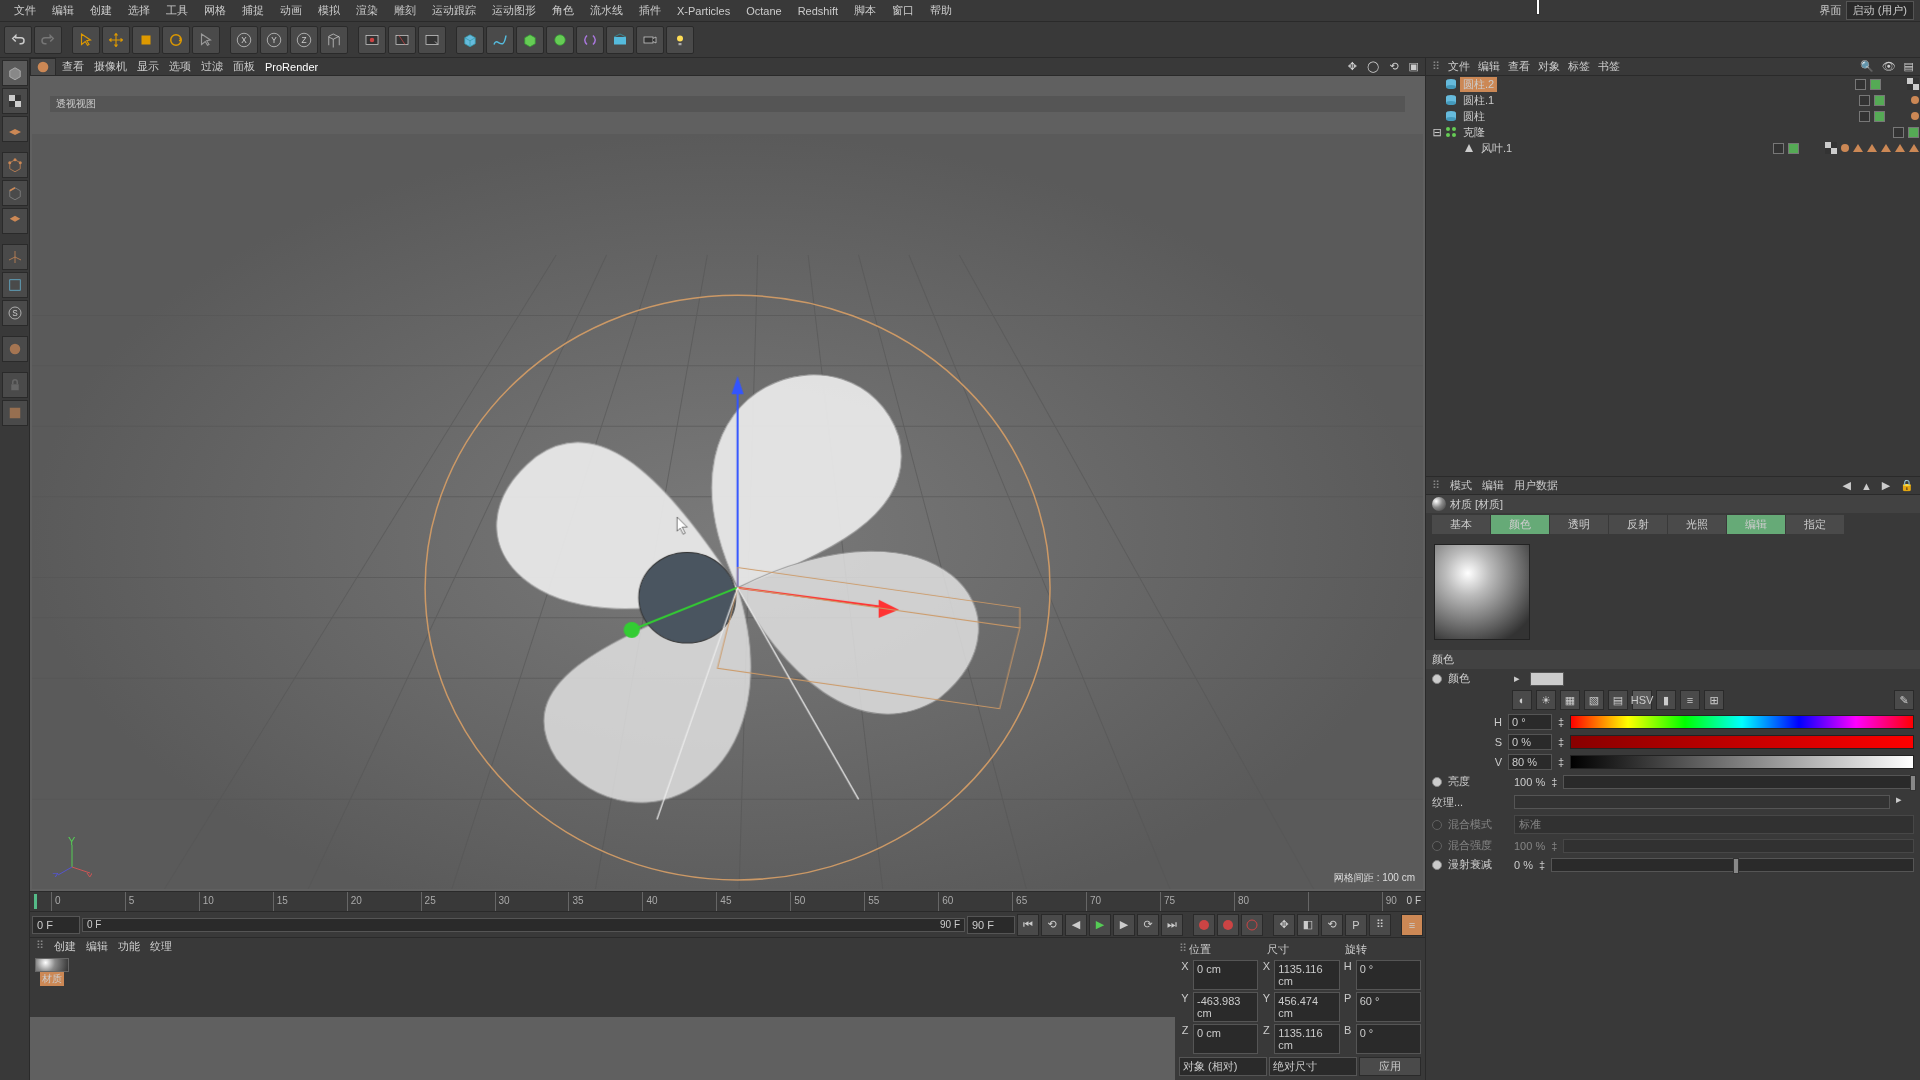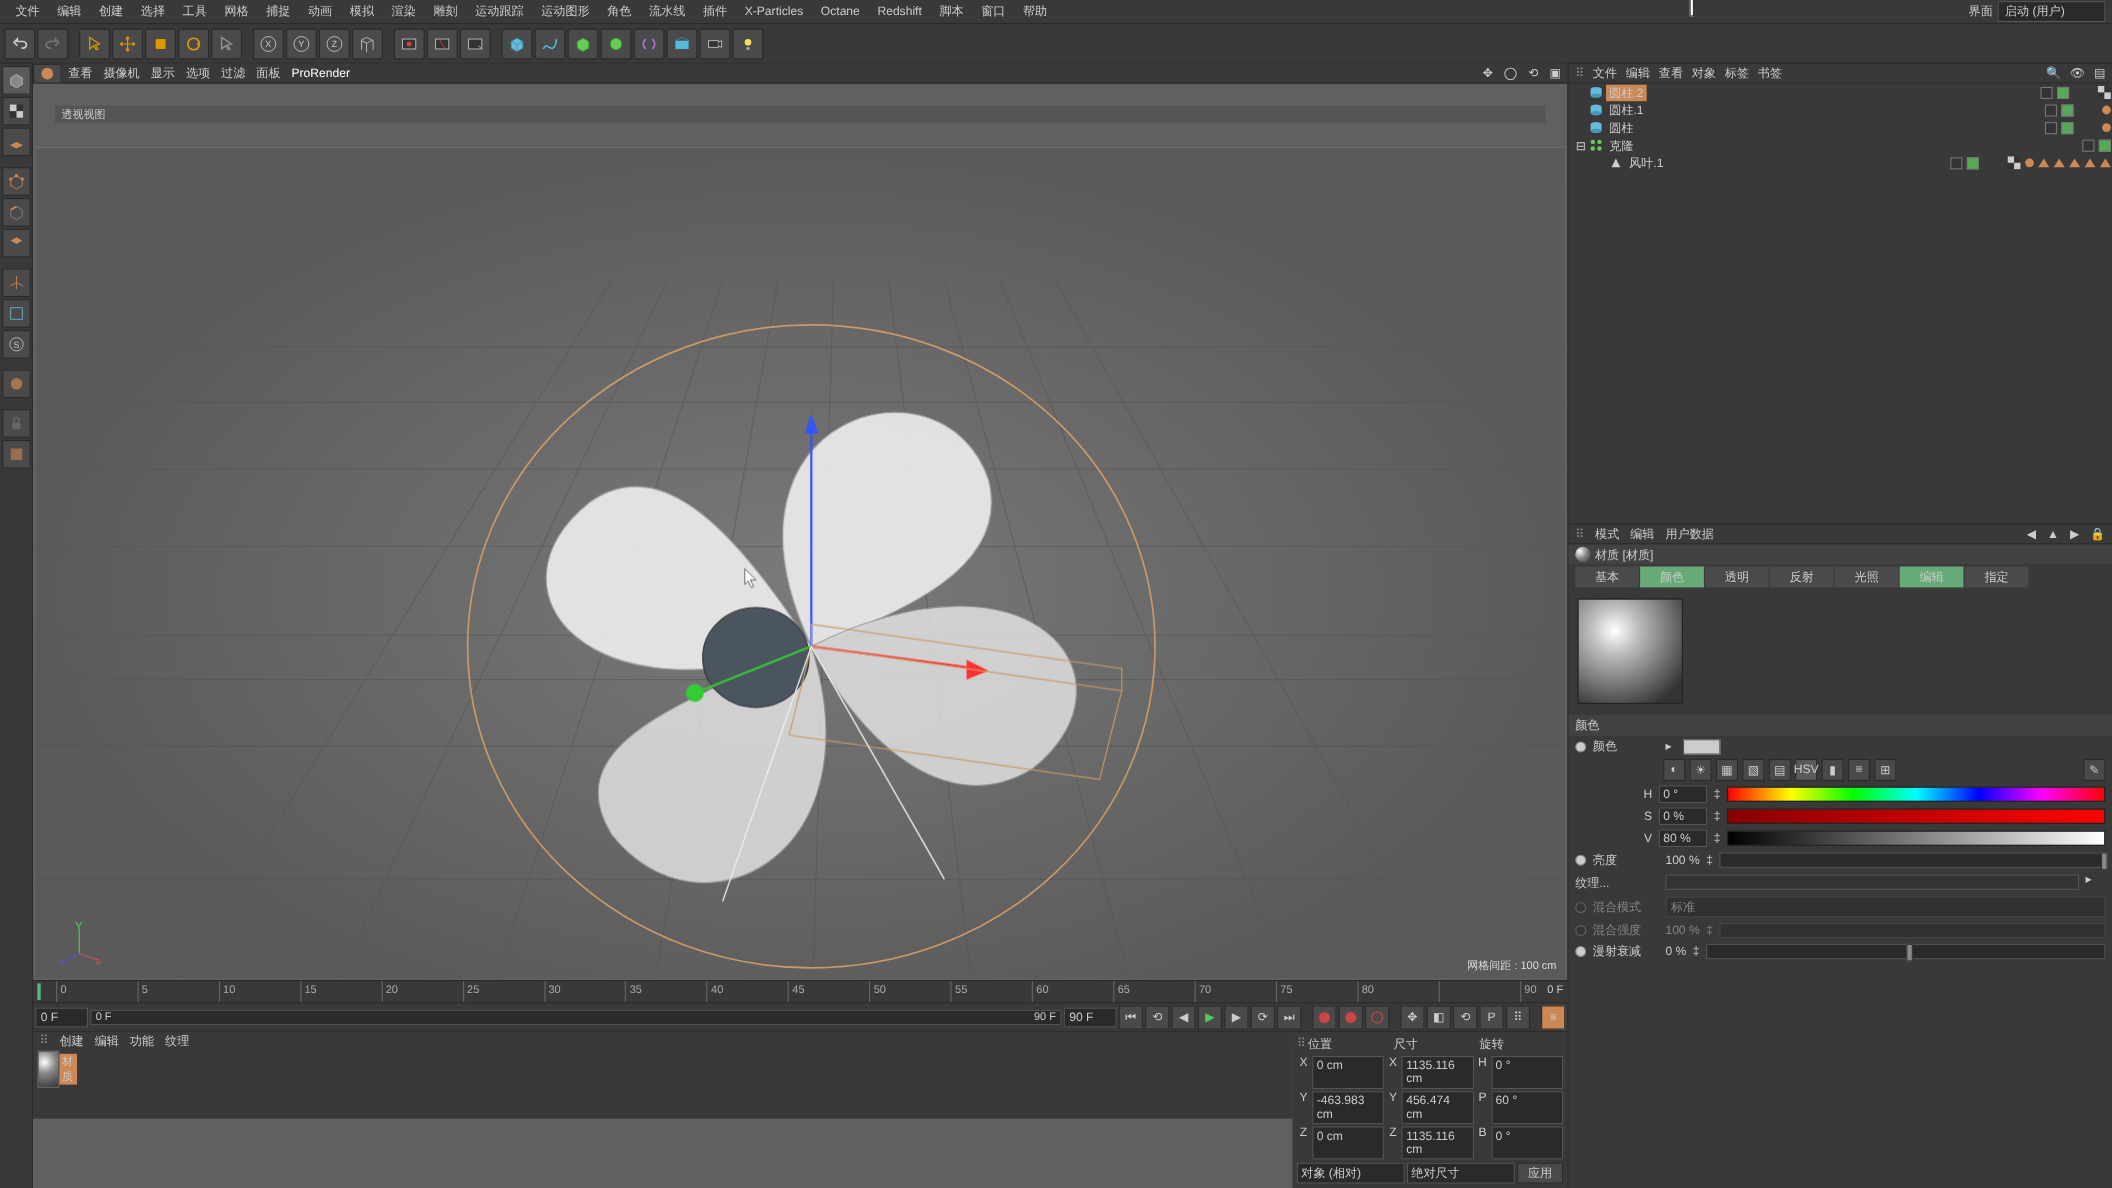--- a/index.html
+++ b/index.html
@@ -1,20 +1,20 @@
 <!DOCTYPE html>
 <html><head>
 <meta charset="utf-8">
 <style>
 *{margin:0;padding:0;box-sizing:border-box;font-family:"Microsoft YaHei",Arial,sans-serif;font-size:11px;color:#ccc;user-select:none}
 body{background:#393939;width:1920px;height:1080px;overflow:hidden}
 .menubar{height:22px;background:#393939;display:flex;align-items:center;padding:0 6px;border-bottom:1px solid #2a2a2a}
 .menubar .m{padding:3px 8px;cursor:pointer}
 .menubar .sp{flex:1}
-.menubar .dd{background:#2a2a2a;border:1px solid #555;padding:1px 36px 1px 6px;margin-left:4px}
+.menubar .dd{background:#2a2a2a;border:1px solid #555;padding:1px 6px 1px 6px;margin-left:4px}
 .toolbar{height:36px;background:#393939;display:flex;align-items:center;padding:2px 4px;gap:2px;border-bottom:1px solid #2a2a2a}
 .tbtn{width:28px;height:28px;background:#4a4a4a;border:1px solid #2a2a2a;border-radius:2px;display:flex;align-items:center;justify-content:center;cursor:pointer}
 .tbtn svg{width:18px;height:18px}
 .tsep{width:6px}
 .main{display:flex;height:calc(1080px - 22px - 36px)}
 .ltool{width:30px;background:#393939;display:flex;flex-direction:column;gap:2px;padding:2px;border-right:1px solid #2a2a2a}
 .lt{width:26px;height:26px;background:#4a4a4a;border:1px solid #2a2a2a;display:flex;align-items:center;justify-content:center;cursor:pointer}
 .center{flex:1;display:flex;flex-direction:column;background:#606060}
 .vhead{height:18px;background:#393939;display:flex;align-items:center;padding:0 6px;gap:10px;border-bottom:1px solid #2a2a2a}
 .vhead .vi{cursor:pointer}
@@ -32,21 +32,21 @@
 .trow{height:26px;background:#393939;display:flex;align-items:center;gap:2px;padding:2px;border-top:1px solid #2a2a2a}
 .tfld{background:#2a2a2a;border:1px solid #555;padding:2px 4px;width:48px}
 .tslider{flex:1;height:14px;background:#2a2a2a;border:1px solid #555;position:relative}
 .pbtn{width:22px;height:22px;background:#4a4a4a;border:1px solid #2a2a2a;display:flex;align-items:center;justify-content:center;cursor:pointer}
 .rbtn{width:22px;height:22px;background:#4a4a4a;border:1px solid #2a2a2a;display:flex;align-items:center;justify-content:center}
 .rbtn.r svg circle{fill:#c44}
 .matpanel{height:80px;background:#393939;border-top:1px solid #2a2a2a}
 .mathead{height:16px;display:flex;gap:10px;padding:1px 6px;background:#393939}
 .mathead span{cursor:pointer}
 .matbody{padding:4px;display:flex;gap:6px}
-.matthumb{width:36px;height:28px;display:flex;flex-direction:row;align-items:center}
+.matthumb{width:36px;height:28px;display:flex;flex-direction:column;align-items:center}
 .matball{width:34px;height:34px;background:radial-gradient(circle at 30% 30%,#fff,#888 40%,#333);border:1px solid #666}
 .right{width:495px;background:#393939;display:flex;flex-direction:column;border-left:1px solid #2a2a2a}
 .obhead{height:18px;display:flex;align-items:center;gap:8px;padding:0 6px;border-bottom:1px solid #2a2a2a}
 .obhead span{cursor:pointer}
 .obtree{height:400px;overflow:auto;background:#393939}
 .obrow{height:16px;display:flex;align-items:center;padding-left:6px;gap:2px}
 .obrow .exp{width:10px;text-align:center;color:#ccc}
 .obrow .ic{width:14px;height:12px;display:inline-flex;align-items:center;justify-content:center}
 .obrow .nm{padding:0 3px}
 .obrow .nm.sel{background:#c85}
@@ -56,21 +56,21 @@
 .obrow .chk{width:11px;height:11px;border:1px solid #777;background:#333;margin:0 1px}
 .obrow .tri{width:0;height:0;border-left:5px solid transparent;border-right:5px solid transparent;border-bottom:8px solid #c85;margin:0 1px}
 .coord{background:#393939;border-top:1px solid #2a2a2a;padding:2px;font-size:10px}
 .coord-h{display:flex;padding:2px;gap:2px}
 .coord-h .ch{flex:1;text-align:left}
 .coord-r{display:flex;gap:2px;padding:1px 2px}
 .coord-r .cl{width:12px;text-align:center}
 .coord-r .cv{flex:1;background:#2a2a2a;border:1px solid #555;padding:2px 3px}
 .coord-f{display:flex;gap:2px;padding:2px}
 .coord-f .cd{flex:1;background:#2a2a2a;border:1px solid #555;padding:1px 3px}
-.coord-f .cb{width:42px;background:#4a4a4a;border:1px solid #2a2a2a;text-align:center;padding:1px}
+.coord-f .cb{width:62px;background:#4a4a4a;border:1px solid #2a2a2a;text-align:center;padding:1px}
 .attr{flex:1;background:#393939;border-top:1px solid #2a2a2a;display:flex;flex-direction:column}
 .attrhead{height:18px;display:flex;align-items:center;gap:10px;padding:0 6px;border-bottom:1px solid #2a2a2a}
 .attrtitle{height:18px;display:flex;align-items:center;padding:0 6px;gap:4px;background:#424242}
 .matsph{width:14px;height:14px;border-radius:50%;background:radial-gradient(circle at 30% 30%,#fff,#888 45%,#333)}
 .tabs{display:flex;gap:1px;padding:2px 6px}
 .tab{padding:2px 18px;background:#4a4a4a;cursor:pointer}
 .tab.a{background:#6a7}
 .preview{padding:8px}
 .pvball{width:96px;height:96px;background:radial-gradient(circle at 35% 30%,#fff,#bbb 25%,#777 55%,#333 85%);border:1px solid #222}
 .sect{background:#424242;padding:2px 6px;margin-top:2px}

